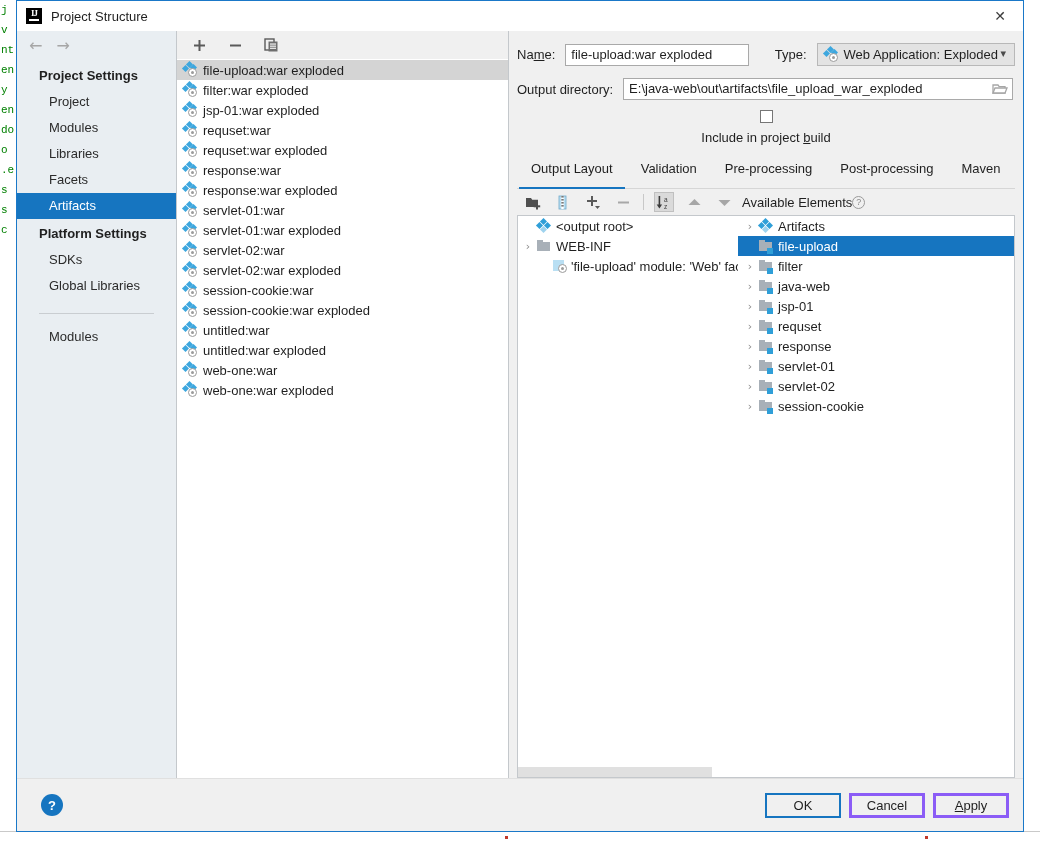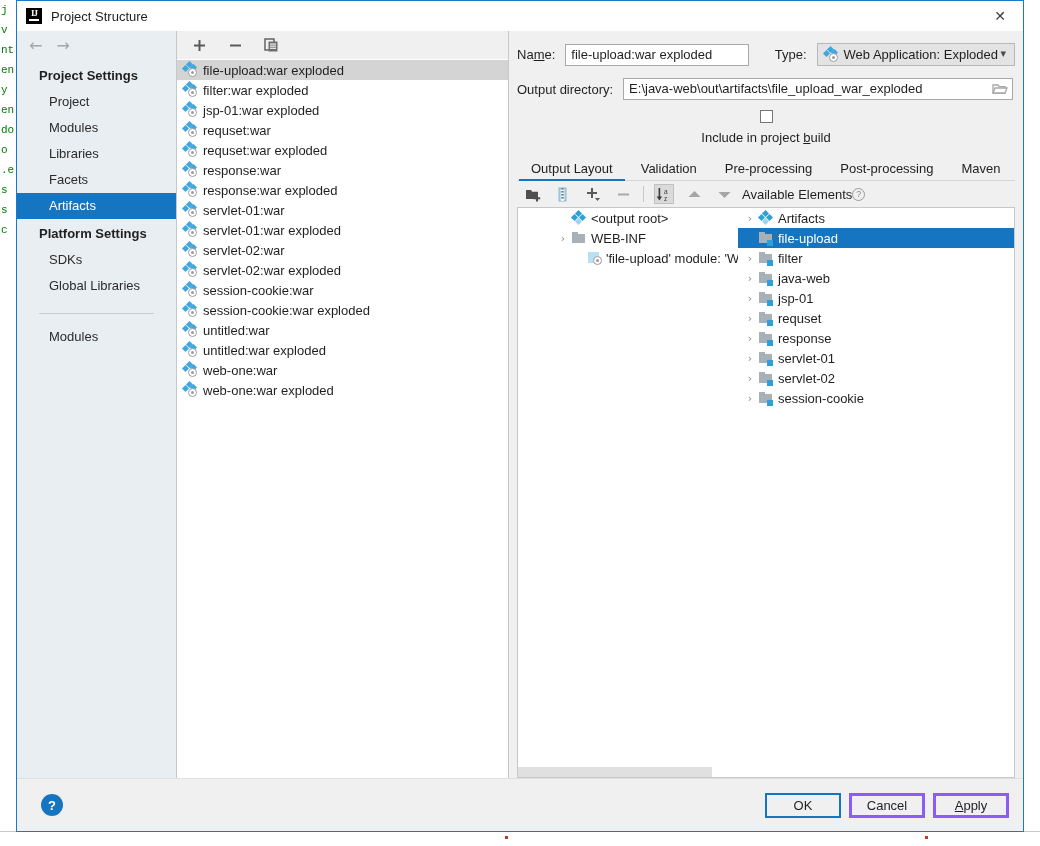--- a/index.html
+++ b/index.html
@@ -208,21 +208,21 @@
     width: 13px; height: 13px; border: 1px solid #767676;
     background: #ffffff; box-sizing: border-box; flex: none;
   }
 
   
   .tabs {
     display: flex; margin-top: 12px; gap: 0;
     border-bottom: 1px solid #d6d6d6;
   }
   .tab {
-    padding: 4px 14px 4px 14px; font-size: 13px; color: #1f1f1f;
+    padding: 4px 14px 12px 14px; font-size: 13px; color: #1f1f1f;
     position: relative; white-space: nowrap;
   }
   .tab.active::after {
     content: ""; position: absolute; left: 2px; right: 2px; bottom: -1px;
     height: 2px; background: #1675c0;
   }
 
   
   .layout-area { flex: 1; display: flex; min-height: 0; margin-top: 0; }
   .layout-left { flex: 1; display: flex; flex-direction: column; min-width: 0; }
@@ -232,21 +232,21 @@
   }
   .lt-btn {
     width: 20px; height: 20px; display: flex; align-items: center;
     justify-content: center; color: #5b5b5b; position: relative;
   }
   .lt-btn.pressed { background: #dadada; border: 1px solid #c0c0c0; box-sizing: border-box; }
   .lt-sep { width: 1px; height: 16px; background: #c8c8c8; }
   .tree-panel {
     flex: 1; background: #ffffff; border: 1px solid #c4c8cc;
     border-right: none; overflow: hidden; min-height: 0;
-    box-sizing: border-box; position: relative; padding-left: 35px;
+    box-sizing: border-box; position: relative;
   }
   .tree-row {
     height: 20px; display: flex; align-items: center;
     font-size: 13px; color: #1f1f1f; white-space: nowrap;
   }
   .twisty {
     width: 16px; flex: none; text-align: center; color: #8a8a8a;
     font-size: 11px; font-family: "DejaVu Sans", sans-serif;
   }
   .hscroll {

